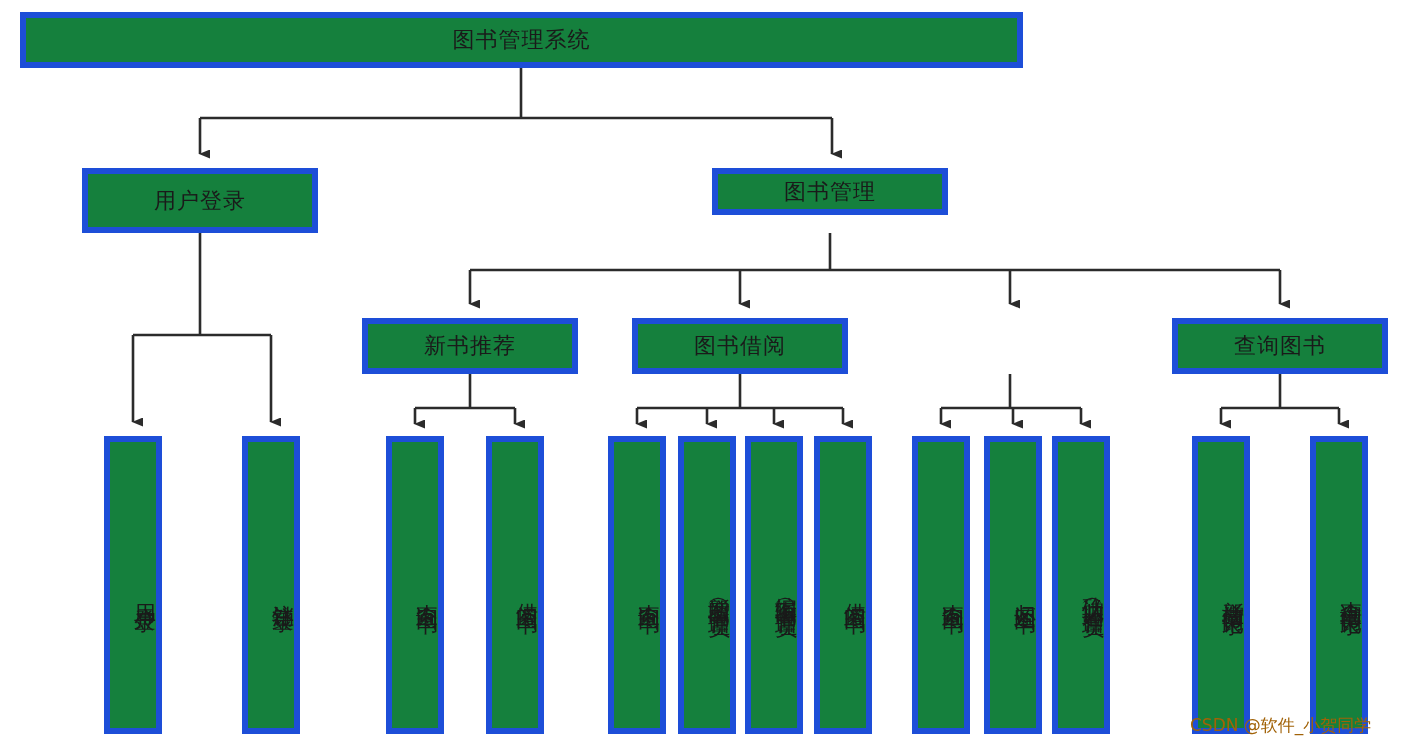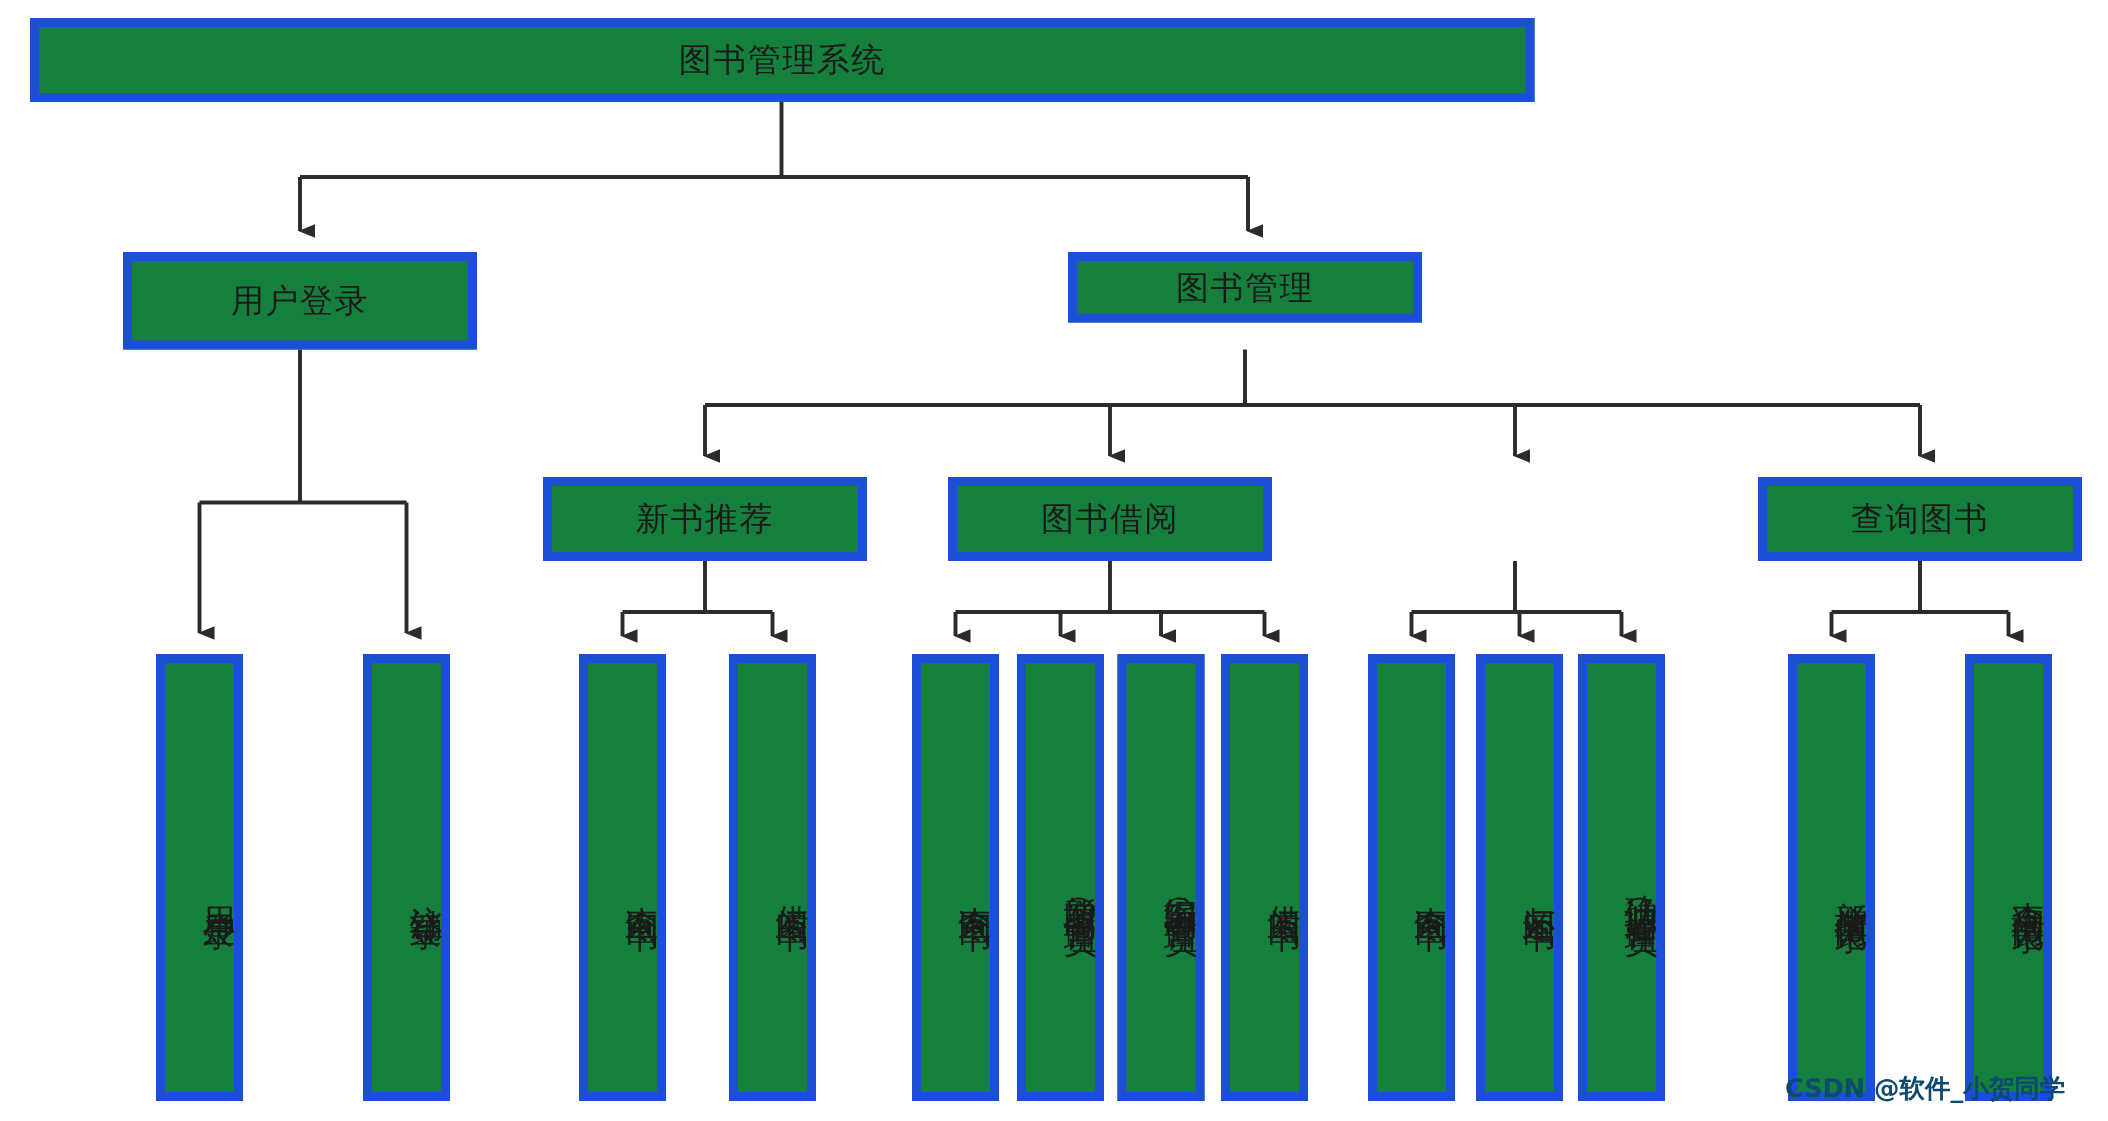--- a/index.html
+++ b/index.html
@@ -58,25 +58,24 @@
   }
   .node.vert .node-label {
     writing-mode: vertical-rl;
     text-orientation: upright;
   }
   .watermark {
     position: absolute;
     left: 1190px;
     top: 714px;
     font-size: 17px;
-    color: #0c4a6e;
+    color: #a16207;
     white-space: nowrap;
     z-index: 5;
     font-family: "DejaVu Sans", "Liberation Sans", sans-serif;
-    font-weight: bold;
   }
 </style>
 </head>
 <body>
 
 <div id="diagram-root">
 
   <svg class="connectors" viewBox="0 0 1405 747" xmlns="http://www.w3.org/2000/svg">
     <defs>
       <marker id="arrowhead" markerWidth="9" markerHeight="11" refX="4.5" refY="10" orient="auto" markerUnits="userSpaceOnUse">

